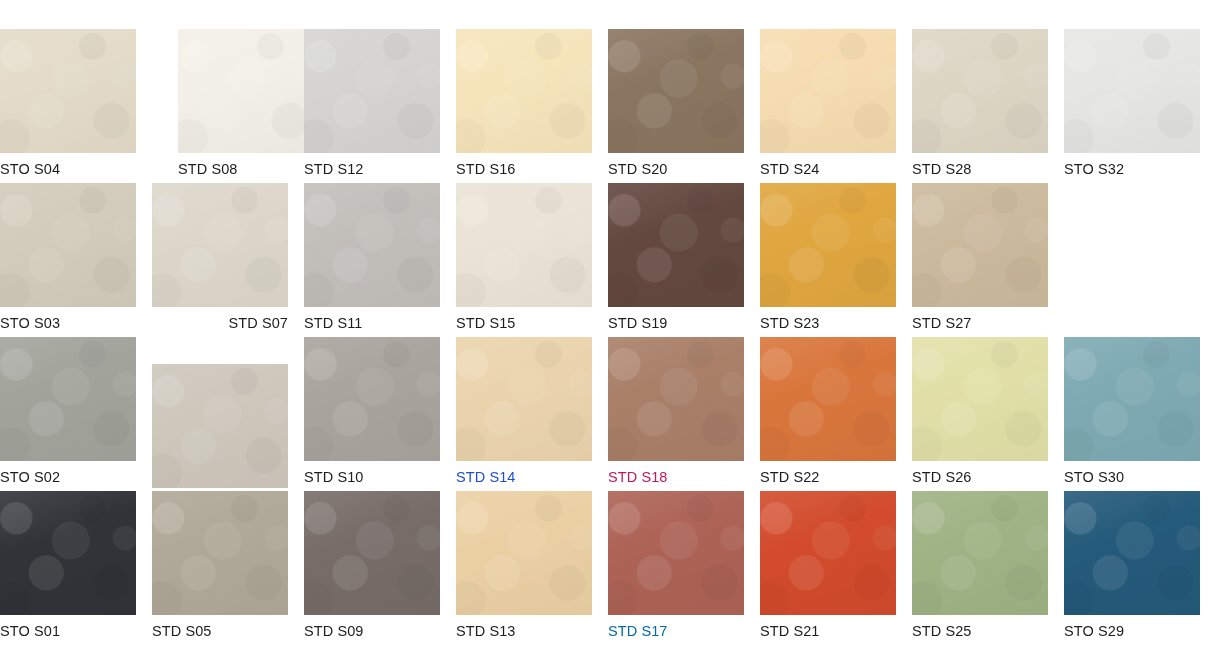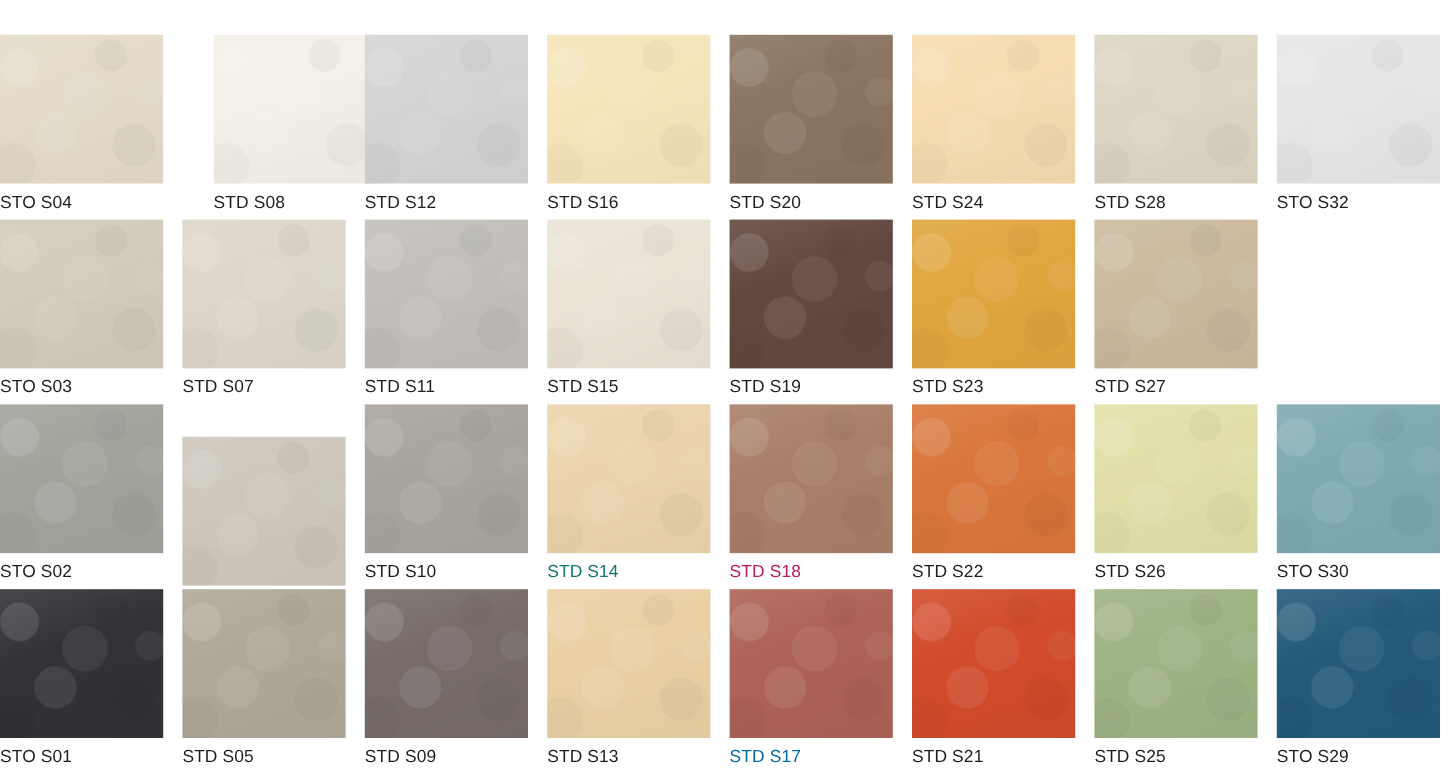--- a/index.html
+++ b/index.html
@@ -119,21 +119,21 @@
       </div>
       <div class="swatch-label" style="color: rgb(29, 29, 29);">STO S32</div>
     </div>
     <div class="swatch-cell" style="left: 0px; top: 183px; width: 136px;">
       <div class="swatch-chip" style="width: 136px; height: 124px; background: rgb(211, 203, 187);">
         <span class="grain"></span>
         <span class="sheen"></span>
       </div>
       <div class="swatch-label" style="color: rgb(29, 29, 29);">STO S03</div>
     </div>
-    <div class="swatch-cell" style="left: 152px; top: 183px; width: 136px;">
+    <div class="swatch-cell" style="left: 152px; top: 183px; width: 136px; text-align: right;">
       <div class="swatch-chip" style="width: 136px; height: 124px; background: rgb(221, 215, 203);">
         <span class="grain"></span>
         <span class="sheen"></span>
       </div>
       <div class="swatch-label" style="color: rgb(29, 29, 29);">STD S07</div>
     </div>
     <div class="swatch-cell" style="left: 304px; top: 183px; width: 156px;">
       <div class="swatch-chip" style="width: 136px; height: 124px; background: rgb(194, 191, 187);">
         <span class="grain"></span>
         <span class="sheen"></span>
@@ -187,21 +187,21 @@
         <span class="grain"></span>
         <span class="sheen"></span>
       </div>
       <div class="swatch-label" style="color: rgb(29, 29, 29);">STD S10</div>
     </div>
     <div class="swatch-cell" style="left: 456px; top: 337px; width: 136px;">
       <div class="swatch-chip" style="width: 136px; height: 124px; background: rgb(235, 212, 173);">
         <span class="grain"></span>
         <span class="sheen"></span>
       </div>
-      <div class="swatch-label" style="color: #0f766e;">STD S14</div>
+      <div class="swatch-label" style="color: #1d4ed8;">STD S14</div>
     </div>
     <div class="swatch-cell" style="left: 608px; top: 337px; width: 136px;">
       <div class="swatch-chip" style="width: 136px; height: 124px; background: rgb(169, 127, 104);">
         <span class="grain"></span>
         <span class="sheen"></span>
       </div>
       <div class="swatch-label" style="color: #be185d;">STD S18</div>
     </div>
     <div class="swatch-cell" style="left: 760px; top: 337px; width: 136px;">
       <div class="swatch-chip" style="width: 136px; height: 124px; background: rgb(217, 118, 60);">

